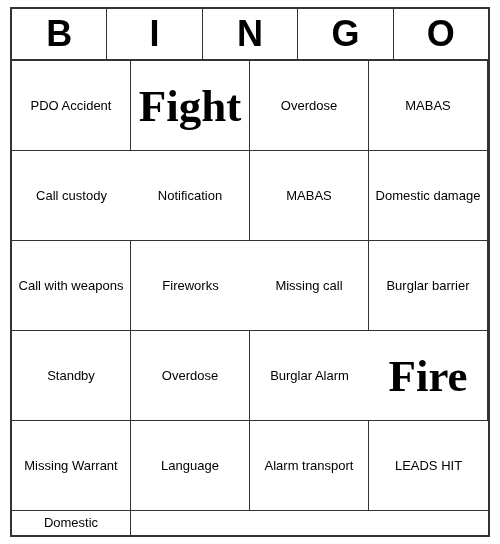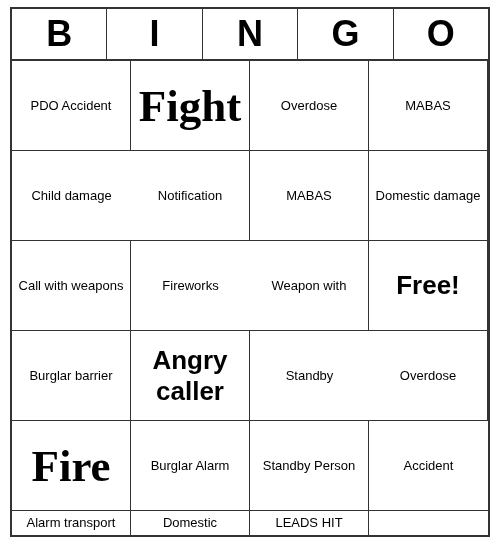--- a/index.html
+++ b/index.html
@@ -90,33 +90,31 @@
       <div class="bingo-header-cell">I</div>
       <div class="bingo-header-cell">N</div>
       <div class="bingo-header-cell">G</div>
       <div class="bingo-header-cell">O</div>
     </div>
   <div class="bingo-grid">
   <div class="bingo-cell">PDO Accident</div>
       <div class="bingo-cell xxlarge-text">Fight</div>
       <div class="bingo-cell">Overdose</div>
       <div class="bingo-cell">MABAS</div>
-      <div class="bingo-cell">Child damage</div>
+      <div class="bingo-cell">Call custody</div>
       <div class="bingo-cell">Notification</div>
       <div class="bingo-cell">MABAS</div>
       <div class="bingo-cell">Domestic damage</div>
       <div class="bingo-cell">Call with weapons</div>
       <div class="bingo-cell">Fireworks</div>
-      <div class="bingo-cell">Weapon with</div>
-      <div class="bingo-cell large-text">Free!</div>
+      <div class="bingo-cell">Missing call</div>
       <div class="bingo-cell">Burglar barrier</div>
-      <div class="bingo-cell large-text">Angry caller</div>
       <div class="bingo-cell">Standby</div>
       <div class="bingo-cell">Overdose</div>
+      <div class="bingo-cell">Burglar Alarm</div>
       <div class="bingo-cell xxlarge-text">Fire</div>
-      <div class="bingo-cell">Burglar Alarm</div>
-      <div class="bingo-cell">Standby Person</div>
-      <div class="bingo-cell">Accident</div>
+      <div class="bingo-cell">Missing Warrant</div>
+      <div class="bingo-cell">Language</div>
       <div class="bingo-cell">Alarm transport</div>
+      <div class="bingo-cell">LEADS HIT</div>
       <div class="bingo-cell">Domestic</div>
-      <div class="bingo-cell">LEADS HIT</div>
     </div>
 </div>
 
 </body></html>

